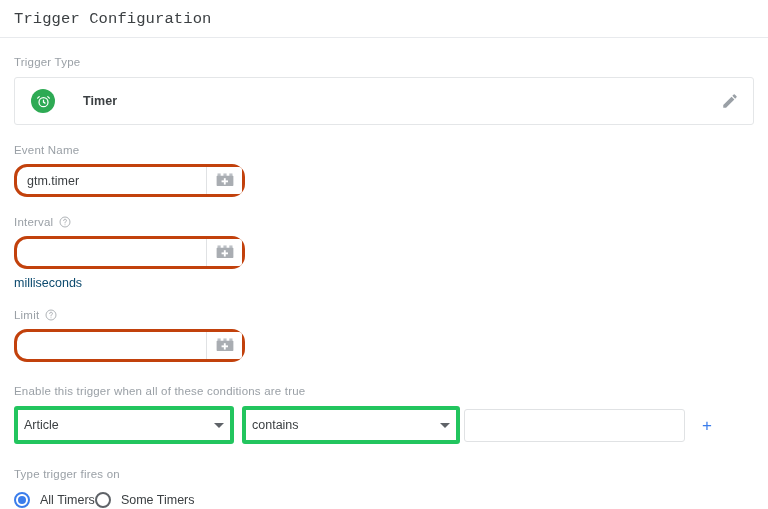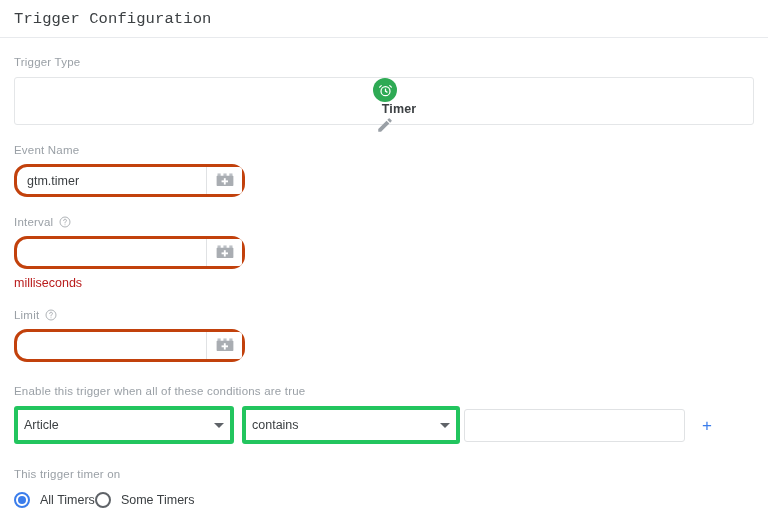--- a/index.html
+++ b/index.html
@@ -62,21 +62,20 @@
   .trigger-card {
     margin-top: 8px;
     height: 48px;
     border: 1px solid #e4e6e8;
     border-radius: 3px;
     background: #fff;
     display: flex;
     align-items: center;
     padding: 0 14px 0 16px;
     box-sizing: border-box;
-    flex-direction: column;
   }
   .trigger-icon {
     width: 24px;
     height: 24px;
     border-radius: 50%;
     background: #2eaa54;
     display: flex;
     align-items: center;
     justify-content: center;
     flex: 0 0 auto;
@@ -125,21 +124,21 @@
     align-items: center;
     justify-content: center;
     background: #fff;
     border-radius: 0 3px 3px 0;
   }
   .var-btn svg { display:block; }
 
   .unit-text {
     margin-top: 7px;
     font-size: 12.5px;
-    color: #b91c1c;
+    color: #0c4a6e;
   }
 
   
   .conditions-block { padding-top: 22px; }
   .conditions-row {
     margin-top: 8px;
     display: flex;
     align-items: center;
   }
   .select-box {
@@ -347,21 +346,21 @@
       <div class="select-box sel-op">
         <span class="sel-value">contains</span>
         <span class="caret"></span>
       </div>
       <input class="value-input" type="text" value="" style="">
       <div class="add-cond">+</div>
     </div>
   </div>
 
   <div class="fires-block">
-    <div class="field-label">This trigger timer on</div>
+    <div class="field-label">Type trigger fires on</div>
     <div class="radio-row">
       <div class="radio-item">
         <span class="radio-mark on"></span>
         <span class="radio-label">All Timers</span>
       </div>
       <div class="radio-item">
         <span class="radio-mark off"></span>
         <span class="radio-label">Some Timers</span>
       </div>
     </div>

